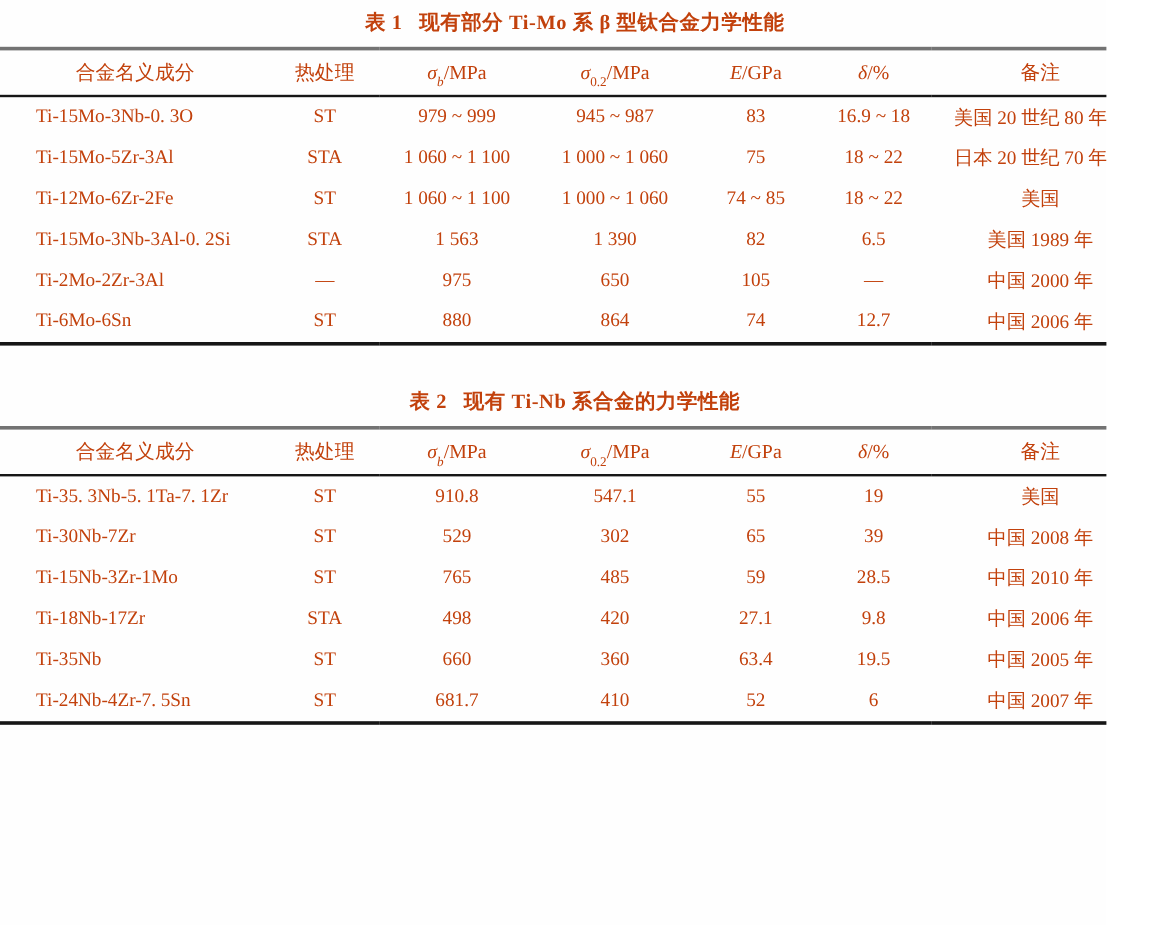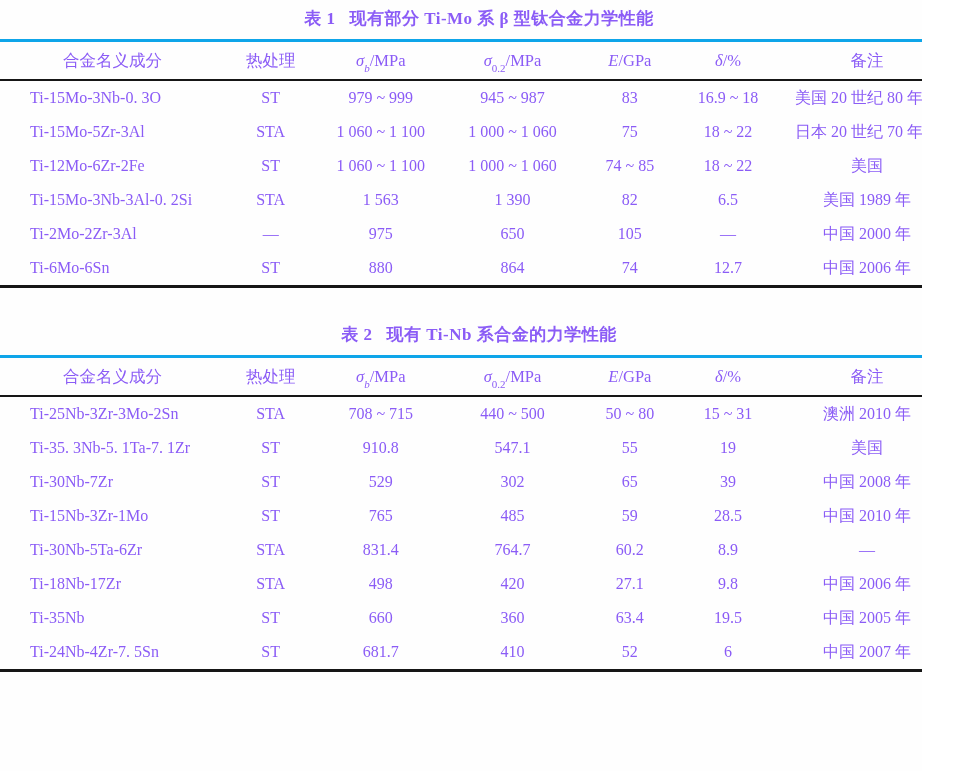--- a/index.html
+++ b/index.html
@@ -6,21 +6,21 @@
     margin: 0;
     padding: 0;
     background: #ffffff;
   }
   .page {
     position: relative;
     width: 922px;
     height: 771px;
     background: #fefefe;
     font-family: "Liberation Serif", "DejaVu Serif", serif;
-    color: #8b5cf6;
+    color: #c2410c;
     overflow: hidden;
   }
   .tbl-section {
     width: 958px;
     margin: 0 auto;
   }
   .caption {
     text-align: center;
     font-size: 17px;
     font-weight: 700;
@@ -28,21 +28,21 @@
     padding: 8px 0 9px 0;
     line-height: 22px;
   }
   .caption .cap-label {
     margin-right: 14px;
   }
   table.data-table {
     width: 100%;
     border-collapse: collapse;
     table-layout: fixed;
-    border-top: 3px solid #0ea5e9;
+    border-top: 3px solid #737373;
     border-bottom: 3px solid #161616;
   }
   table.data-table thead th {
     font-weight: 400;
     font-size: 16.5px;
     height: 37px;
     text-align: center;
     border-bottom: 2px solid #161616;
     padding: 0;
     vertical-align: middle;
@@ -191,29 +191,20 @@
           <th>热处理</th>
           <th><i>σ</i><sub class="it">b</sub><span>/MPa</span></th>
           <th><i>σ</i><sub>0.2</sub><span>/MPa</span></th>
           <th><i>E</i><span>/GPa</span></th>
           <th><i>δ</i><span>/%</span></th>
           <th>备注</th>
         </tr>
       </thead>
       <tbody>
           <tr>
-            <td class="c0">Ti-25Nb-3Zr-3Mo-2Sn</td>
-            <td class="c1">STA</td>
-            <td class="c2">708 ~ 715</td>
-            <td class="c3">440 ~ 500</td>
-            <td class="c4">50 ~ 80</td>
-            <td class="c5">15 ~ 31</td>
-            <td class="c6">澳洲 2010 年</td>
-          </tr>
-          <tr>
             <td class="c0">Ti-35. 3Nb-5. 1Ta-7. 1Zr</td>
             <td class="c1">ST</td>
             <td class="c2">910.8</td>
             <td class="c3">547.1</td>
             <td class="c4">55</td>
             <td class="c5">19</td>
             <td class="c6">美国</td>
           </tr>
           <tr>
             <td class="c0">Ti-30Nb-7Zr</td>
@@ -225,29 +216,20 @@
             <td class="c6">中国 2008 年</td>
           </tr>
           <tr>
             <td class="c0">Ti-15Nb-3Zr-1Mo</td>
             <td class="c1">ST</td>
             <td class="c2">765</td>
             <td class="c3">485</td>
             <td class="c4">59</td>
             <td class="c5">28.5</td>
             <td class="c6">中国 2010 年</td>
-          </tr>
-          <tr>
-            <td class="c0">Ti-30Nb-5Ta-6Zr</td>
-            <td class="c1">STA</td>
-            <td class="c2">831.4</td>
-            <td class="c3">764.7</td>
-            <td class="c4">60.2</td>
-            <td class="c5">8.9</td>
-            <td class="c6">—</td>
           </tr>
           <tr>
             <td class="c0">Ti-18Nb-17Zr</td>
             <td class="c1">STA</td>
             <td class="c2">498</td>
             <td class="c3">420</td>
             <td class="c4">27.1</td>
             <td class="c5">9.8</td>
             <td class="c6">中国 2006 年</td>
           </tr>

